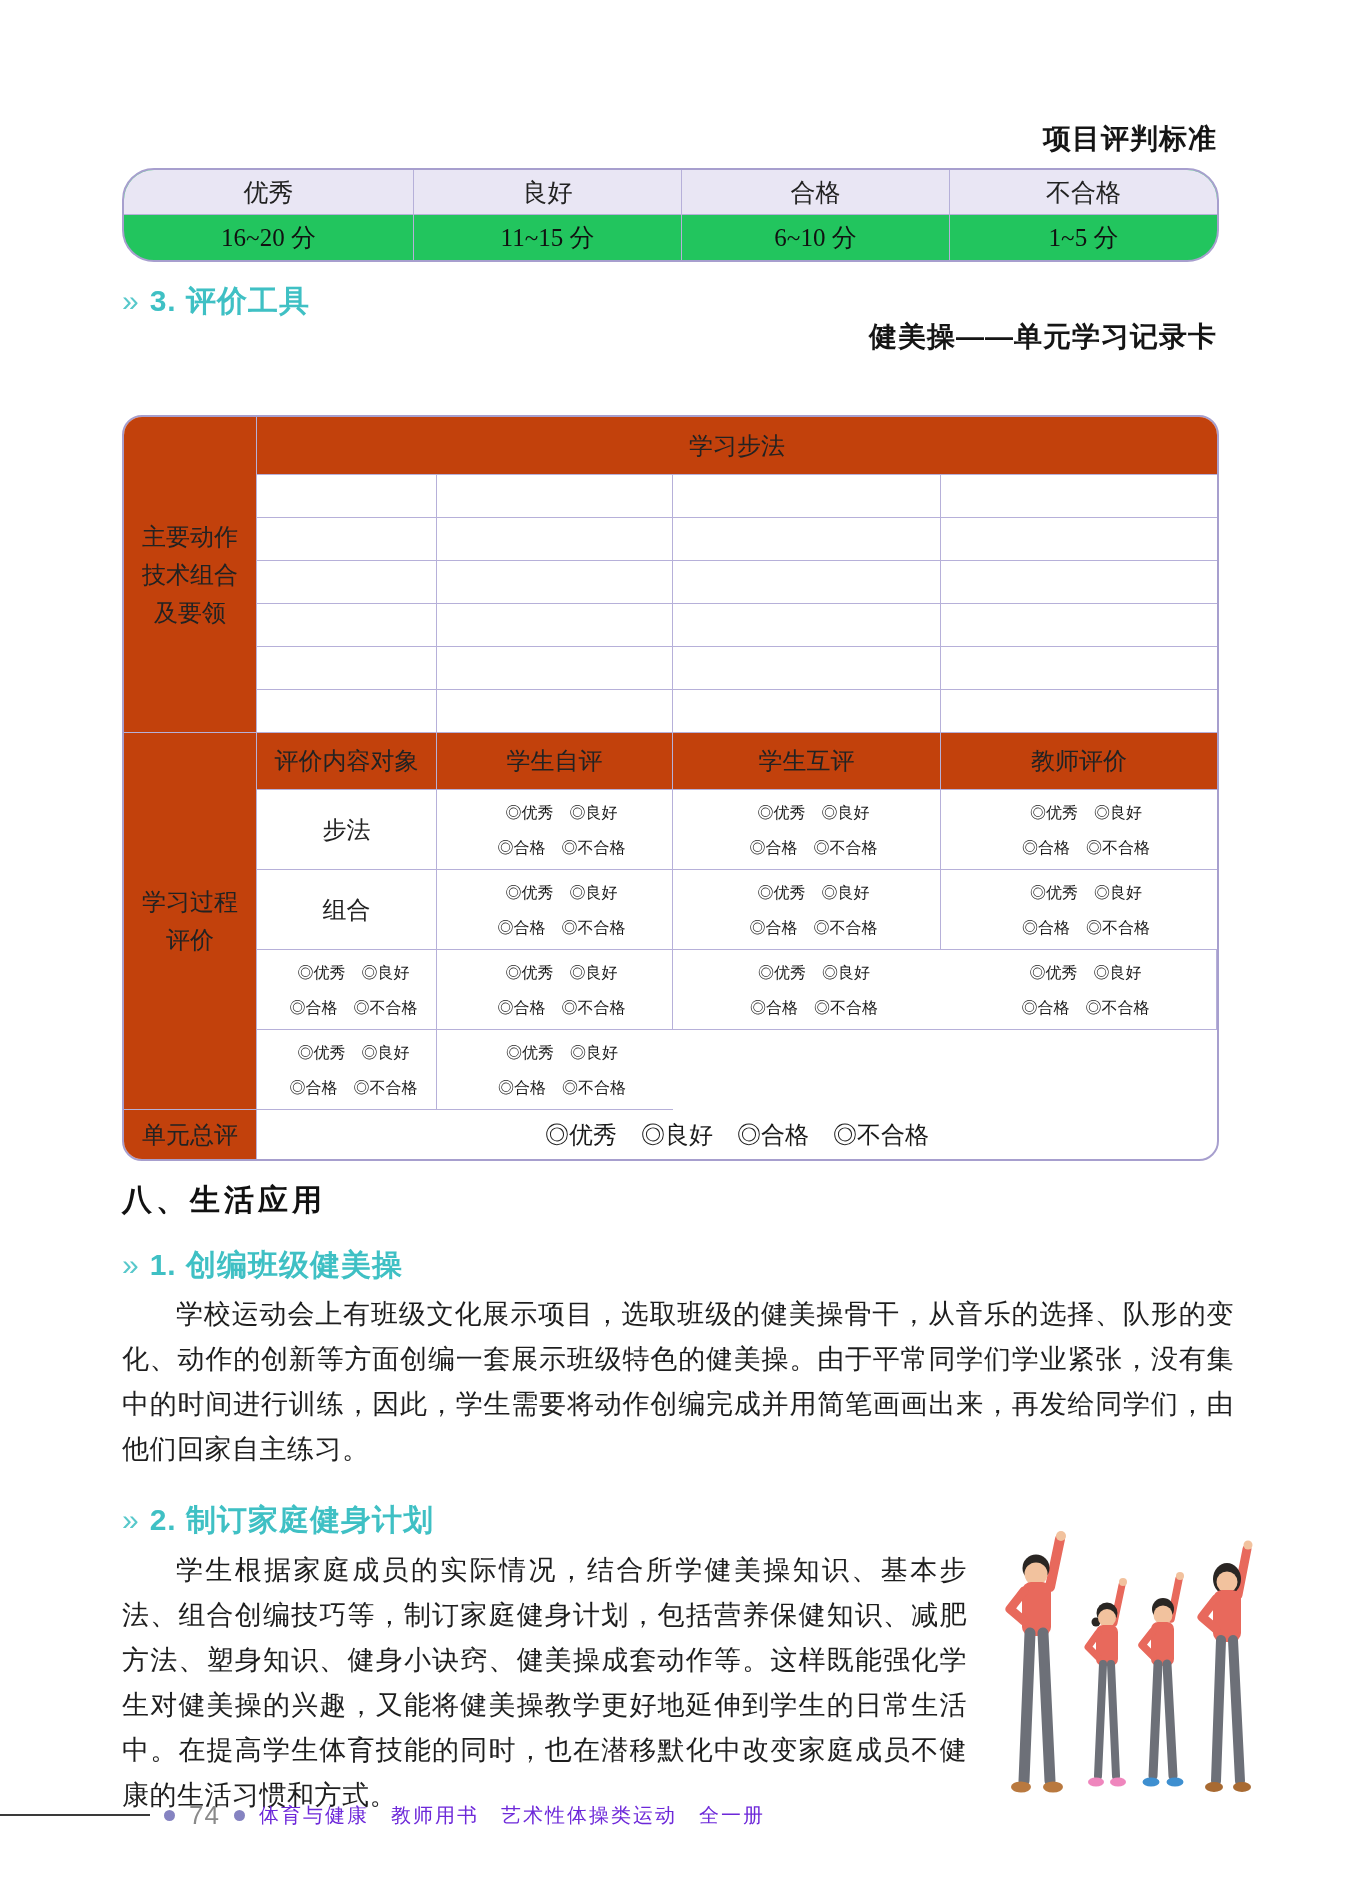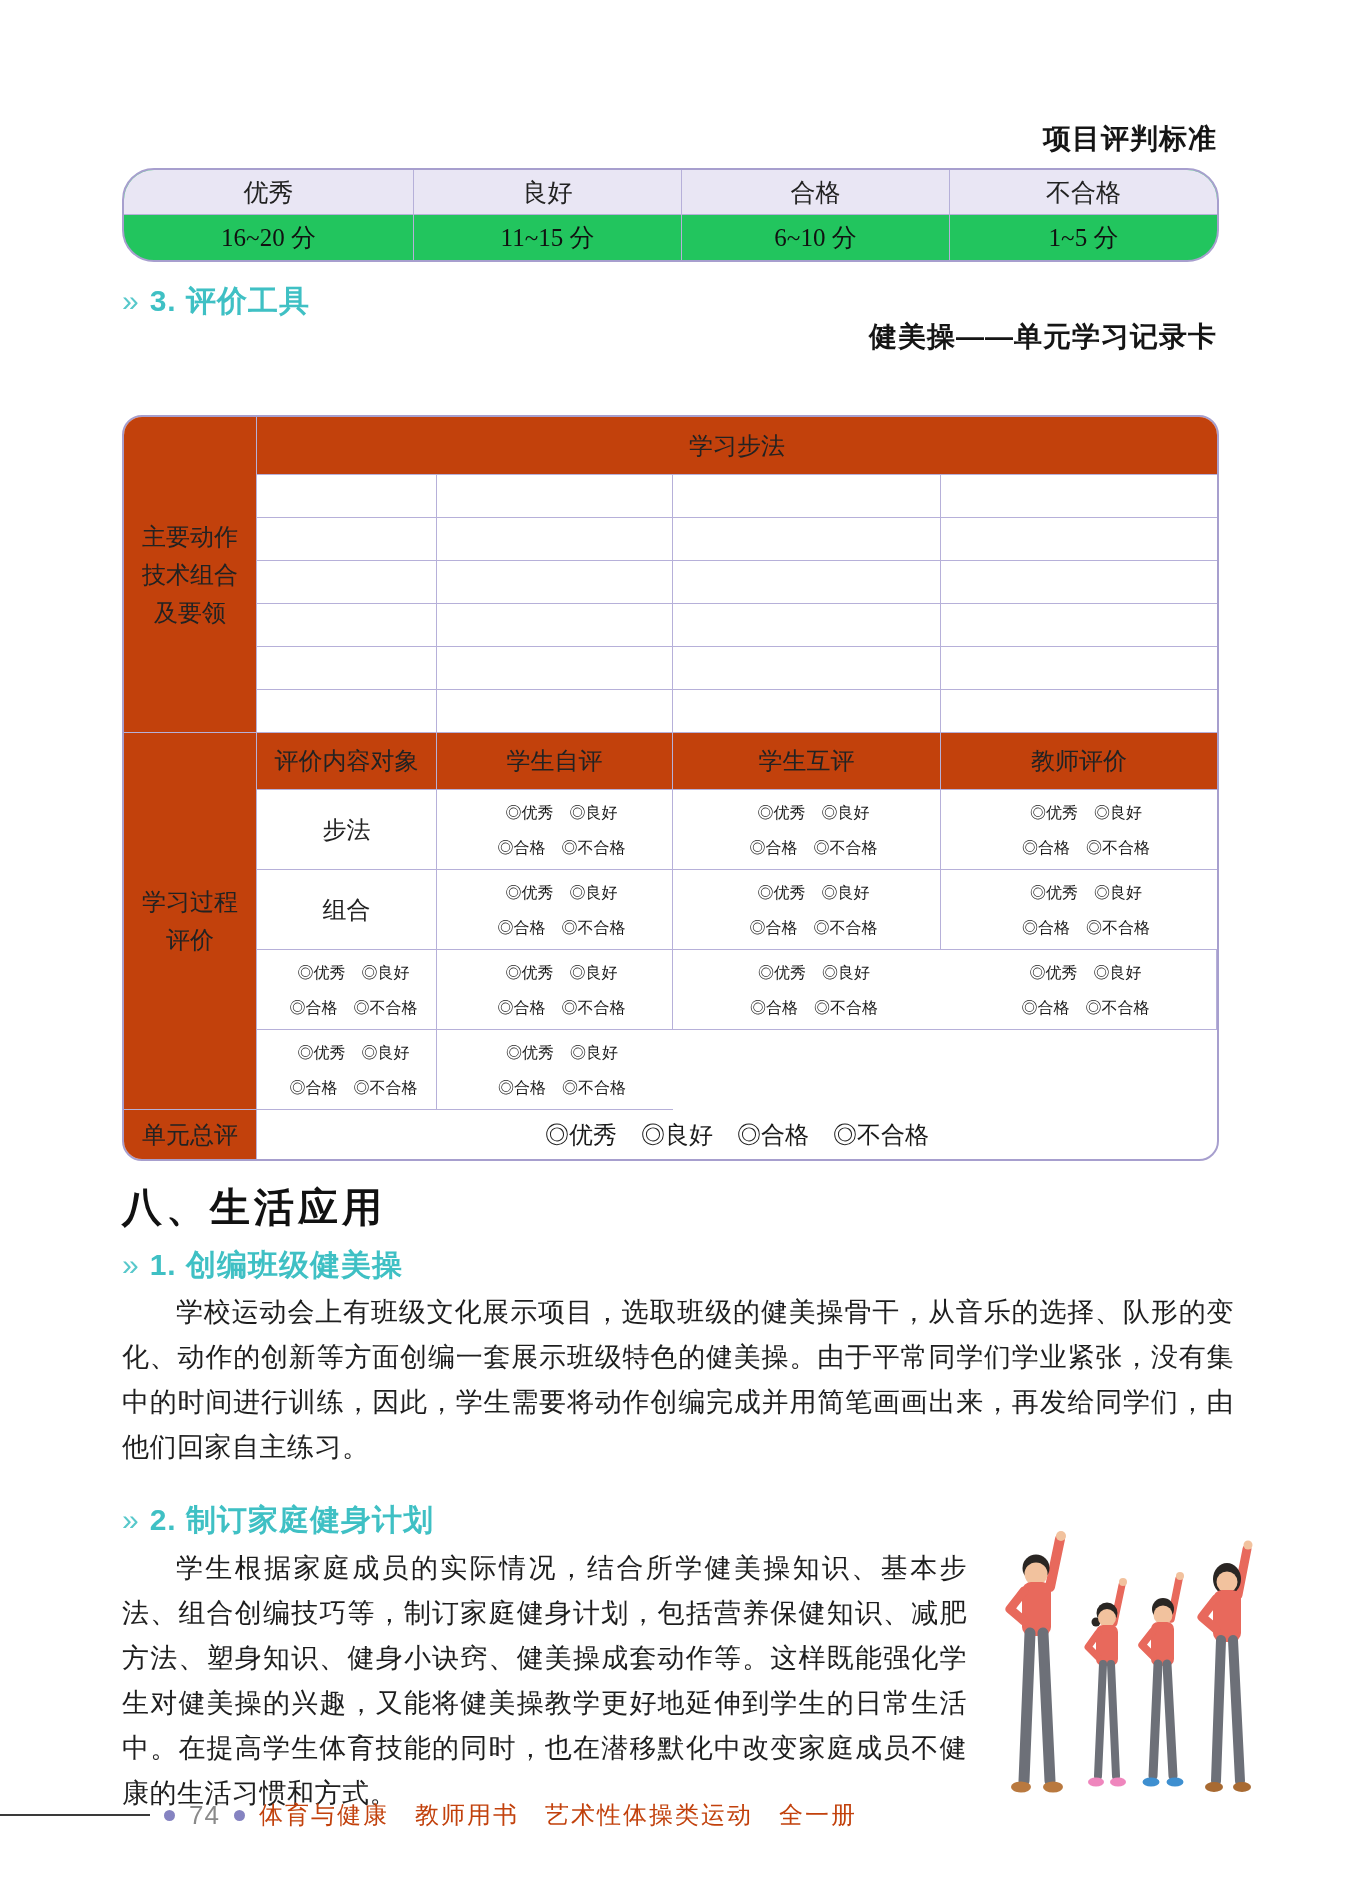--- a/index.html
+++ b/index.html
@@ -12,21 +12,21 @@
   .page-center-title{
     left:122px;width:1095px;text-align:right;
     font-size:28px;font-weight:bold;letter-spacing:1px;color:#151515;
   }
   .teal-head{
     left:122px;color:#3fc0c4;font-size:30px;font-weight:bold;letter-spacing:1px;
   }
   .teal-head .chev{font-weight:normal;margin-right:10px;color:#58c8cb;}
   .serif-big-head{
     left:122px;font-family:"Liberation Serif",serif;font-weight:bold;
-    font-size:40px;letter-spacing:4px;color:#111;
+    font-size:30px;letter-spacing:4px;color:#111;
   }
   
   .criteria{
     left:122px;top:168px;width:1093px;
     display:grid;grid-template-columns:290px 268px 268px 1fr;
     grid-template-rows:45px 45px;
     border:2px solid #a79fce;border-radius:32px;overflow:hidden;background:#22c55e;
   }
   .criteria .cell{
     display:flex;align-items:center;justify-content:center;
@@ -61,30 +61,30 @@
   .sumOpts{grid-column:2 / span 4;grid-row:13;}
   .kai{font-family:"Liberation Serif",serif;font-size:24px;color:#1a1a1a;}
   .optcell{
     flex-direction:column;align-items:flex-start;justify-content:center;
     padding-left:14px;line-height:35px;
   }
   .optcell .ln{font-family:"Liberation Serif",serif;font-size:16px;color:#1a1a1a;white-space:pre;}
   .sumOpts .ln{font-family:"Liberation Serif",serif;font-size:24px;color:#1a1a1a;}
   
   .para{
-    left:122px;font-family:Liberation Mono, monospace;font-size:27px;
+    left:122px;font-family:Liberation Sans, sans-serif;font-size:27px;
     line-height:45px;color:#1e1e1e;text-align:justify;text-indent:2em;
     letter-spacing:0.5px;
   }
   
   .footer{left:0;top:1800px;width:1367px;height:30px;display:flex;align-items:center;}
   .f-rule{width:150px;height:2px;background:#3a3a3a;}
   .f-dot{width:11px;height:11px;border-radius:50%;background:#8583c1;margin:0 14px;flex:none;}
   .f-page{font-size:26px;color:#8a8a8a;letter-spacing:1px;}
-  .f-text{font-size:24px;color:#c2410c;letter-spacing:2px;}
+  .f-text{font-size:20px;color:#6d28d9;letter-spacing:2px;}
 </style>
 </head>
 <body>
 
 <div class="abs page-center-title" style="top:120px;">项目评判标准</div>
 
 <div class="abs criteria">
   <div class="cell hd">优秀</div>
   <div class="cell hd">良好</div>
   <div class="cell hd">合格</div>

